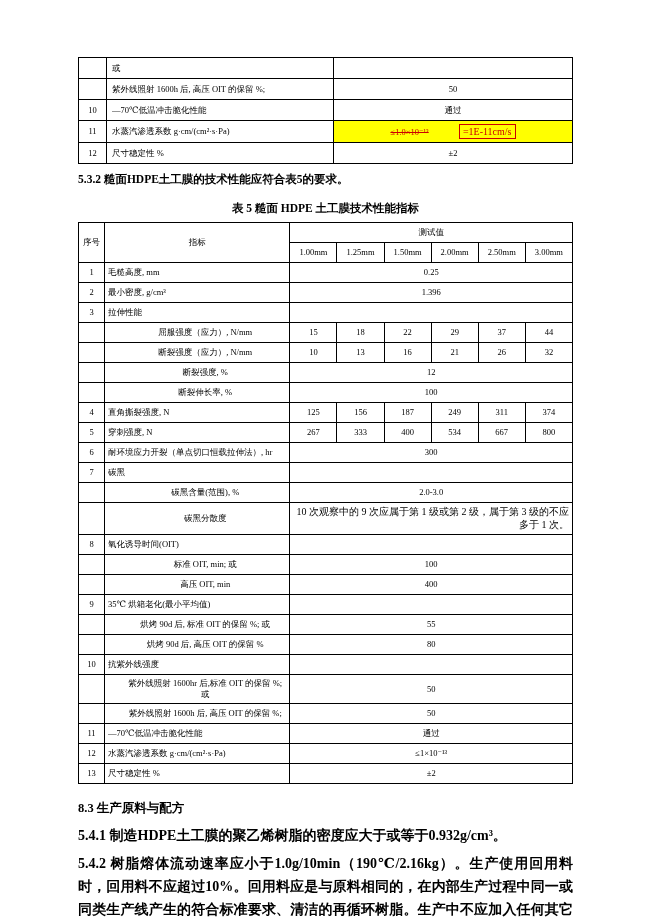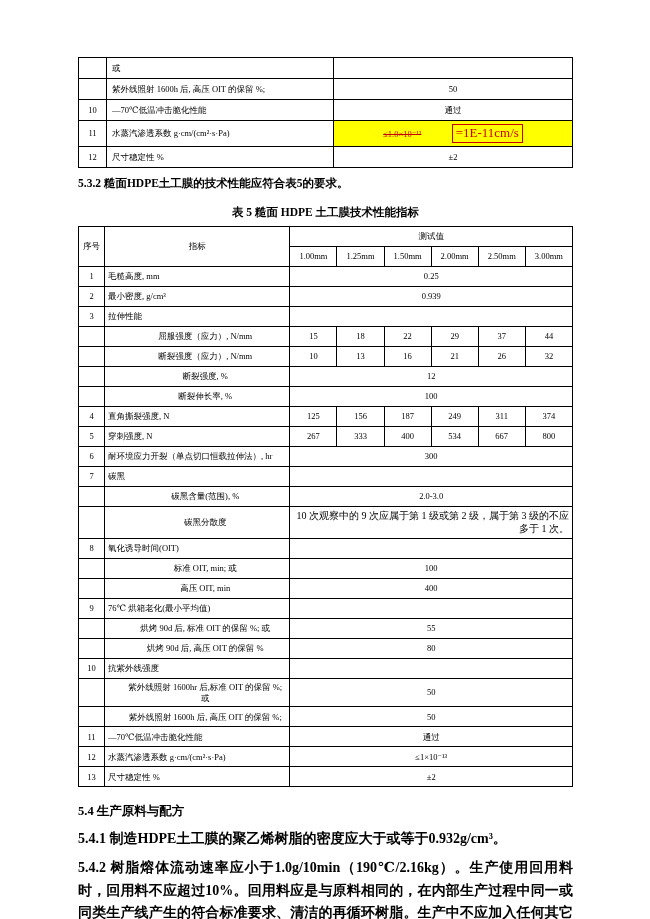--- a/index.html
+++ b/index.html
@@ -53,21 +53,21 @@
     background: #ffff00;
   }
   .redtxt { color: #cc0000; }
   .strike { text-decoration: line-through; }
   .annot-box {
     display: inline-block;
     border: 1px solid #cc0000;
     background: #ffff00;
     color: #cc0000;
     padding: 0 3px;
-    font-size: 13px;
+    font-size: 10px;
     line-height: 1.3;
     white-space: nowrap;
   }
 
   .para {
     font-size: 11.5px;
     line-height: 1.5;
     margin: 7px 0 0 0;
     font-family: "Liberation Serif", "DejaVu Serif", serif;
   }
@@ -176,21 +176,21 @@
       </thead>
       <tbody>
           <tr>
             <td class="idx">1</td>
             <td class="nm">毛糙高度, mm</td>
             <td class="c" colspan="6">0.25</td>
           </tr>
           <tr>
             <td class="idx">2</td>
             <td class="nm">最小密度, g/cm³</td>
-            <td class="c" colspan="6">0.939</td>
+            <td class="c" colspan="6">1.396</td>
           </tr>
           <tr>
             <td class="idx">3</td>
             <td class="nm">拉伸性能</td>
             <td class="c" colspan="6"></td>
           </tr>
           <tr>
             <td class="idx"></td>
             <td class="nm2">屈服强度（应力）, N/mm</td>
             <td class="c">15</td>
@@ -270,21 +270,21 @@
             <td class="nm2">标准 OIT, min;  或</td>
             <td class="c" colspan="6">100</td>
           </tr>
           <tr>
             <td class="idx"></td>
             <td class="nm2">高压 OIT, min</td>
             <td class="c" colspan="6">400</td>
           </tr>
           <tr>
             <td class="idx">9</td>
-            <td class="nm">76℃ 烘箱老化(最小平均值)</td>
+            <td class="nm">35℃ 烘箱老化(最小平均值)</td>
             <td class="c" colspan="6"></td>
           </tr>
           <tr>
             <td class="idx"></td>
             <td class="nm2">烘烤 90d 后, 标准 OIT 的保留 %;  或</td>
             <td class="c" colspan="6">55</td>
           </tr>
           <tr>
             <td class="idx"></td>
             <td class="nm2">烘烤 90d 后, 高压 OIT 的保留 %</td>
@@ -316,18 +316,18 @@
             <td class="c" colspan="6">≤1×10⁻¹³</td>
           </tr>
           <tr>
             <td class="idx">13</td>
             <td class="nm">尺寸稳定性  %</td>
             <td class="c" colspan="6">±2</td>
           </tr>
         </tbody>
     </table>
 
-    <div class="sec-title">5.4  生产原料与配方</div>
+    <div class="sec-title">8.3  生产原料与配方</div>
     <p class="body-para para-bold">5.4.1  制造HDPE土工膜的聚乙烯树脂的密度应大于或等于0.932g/cm³。</p>
     <p class="body-para para-bold">5.4.2  树脂熔体流动速率应小于1.0g/10min（190℃/2.16kg）。生产使用回用料时，回用料不应超过10%。回用料应是与原料相同的，在内部生产过程中同一或同类生产线产生的符合标准要求、清洁的再循环树脂。生产中不应加入任何其它类型的回收利用树脂。</p>
 
   </div>
 </div>
 
 </body></html>

